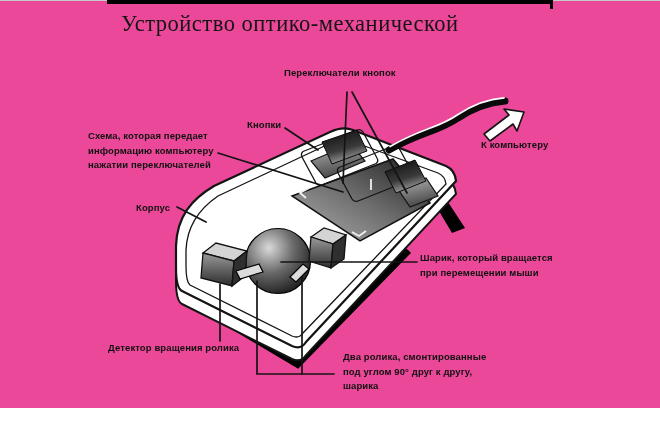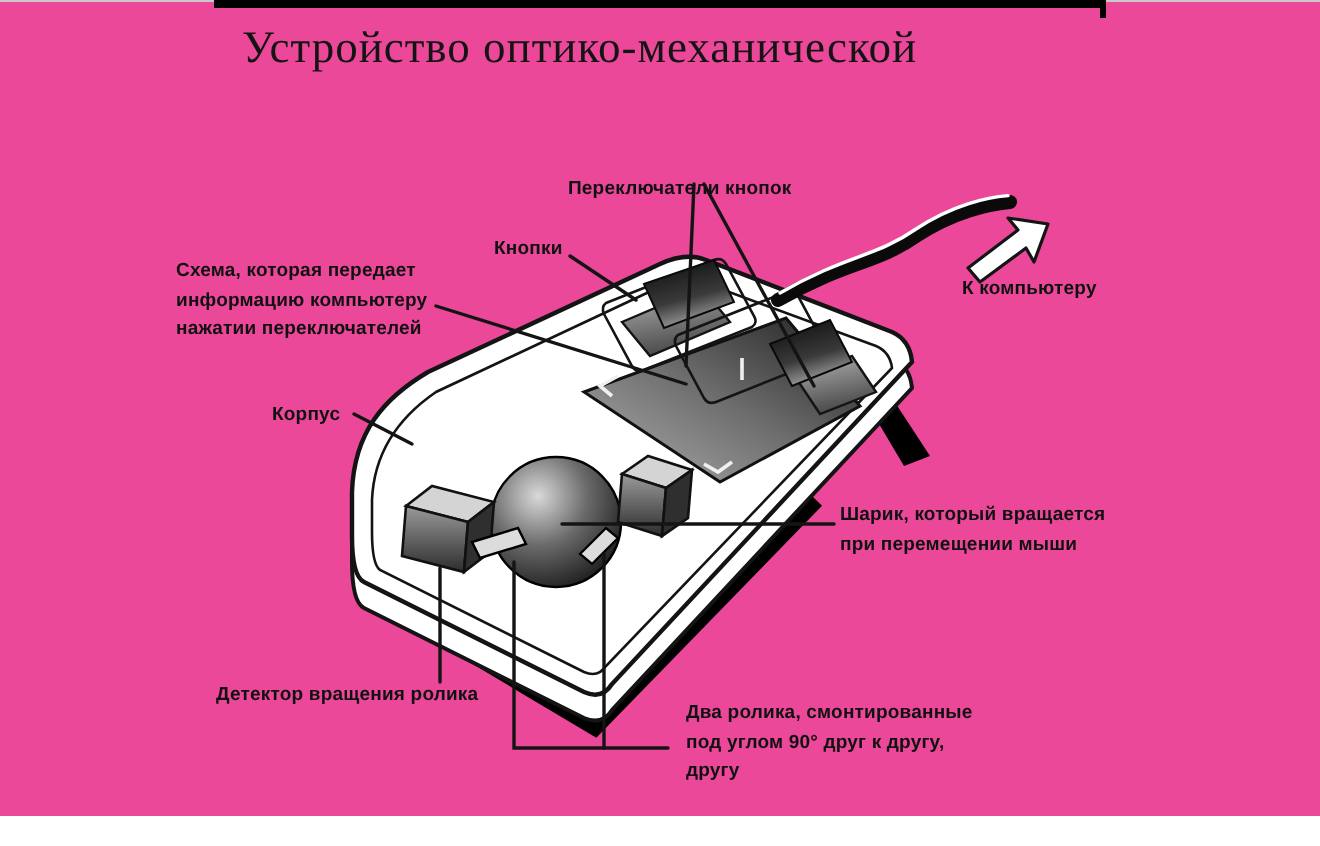--- a/index.html
+++ b/index.html
@@ -126,21 +126,21 @@
       <line x1="285" y1="128" x2="318" y2="150"></line>
       <line x1="218" y1="153" x2="343" y2="192"></line>
       <line x1="177" y1="207" x2="206" y2="222"></line>
       <line x1="281" y1="262" x2="417" y2="262"></line>
       <line x1="220" y1="284" x2="220" y2="341"></line>
       <polyline points="257,281 257,374 334,374"></polyline>
       <line x1="302" y1="277" x2="302" y2="374"></line>
     </g>
   </svg>
 
-  <div class="lbl" style="left:284px;top:90px;">Переключатели кнопок</div>
+  <div class="lbl" style="left:284px;top:68px;">Переключатели кнопок</div>
   <div class="lbl" style="left:247px;top:120px;">Кнопки</div>
 
   <div class="lbl" style="left:88px;top:131px;">
     <span>Схема, которая передает</span>
     <span>информацию компьютеру</span>
     <span>нажатии переключателей</span>
   </div>
 
   <div class="lbl" style="left:136px;top:203px;">Корпус</div>
   <div class="lbl" style="left:481px;top:140px;">К компьютеру</div>
@@ -148,16 +148,16 @@
   <div class="lbl" style="left:108px;top:343px;">Детектор вращения ролика</div>
 
   <div class="lbl" style="left:420px;top:253px;">
     <span>Шарик, который вращается</span>
     <span>при перемещении мыши</span>
   </div>
 
   <div class="lbl" style="left:343px;top:352px;">
     <span>Два ролика, смонтированные</span>
     <span>под углом 90° друг к другу,</span>
-    <span>другу</span>
+    <span>шарика</span>
   </div>
 
 </div>
 
 </body></html>

